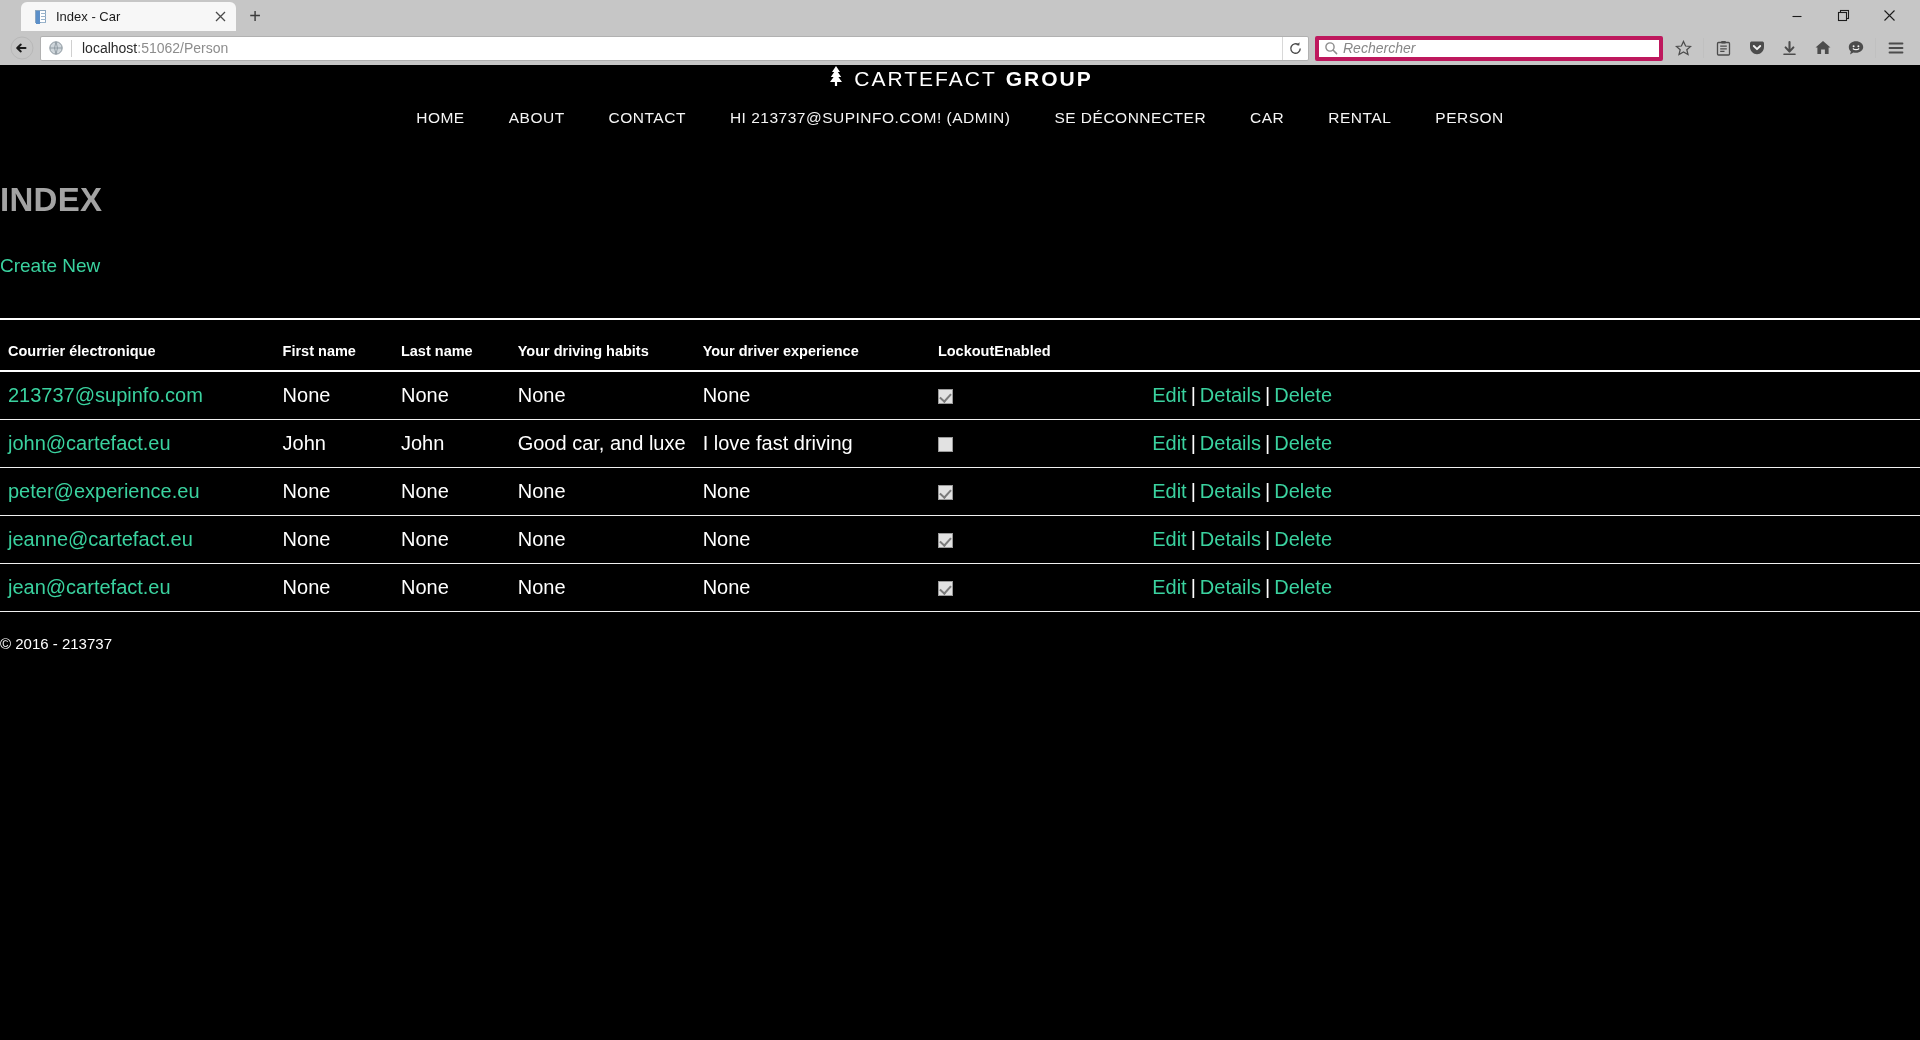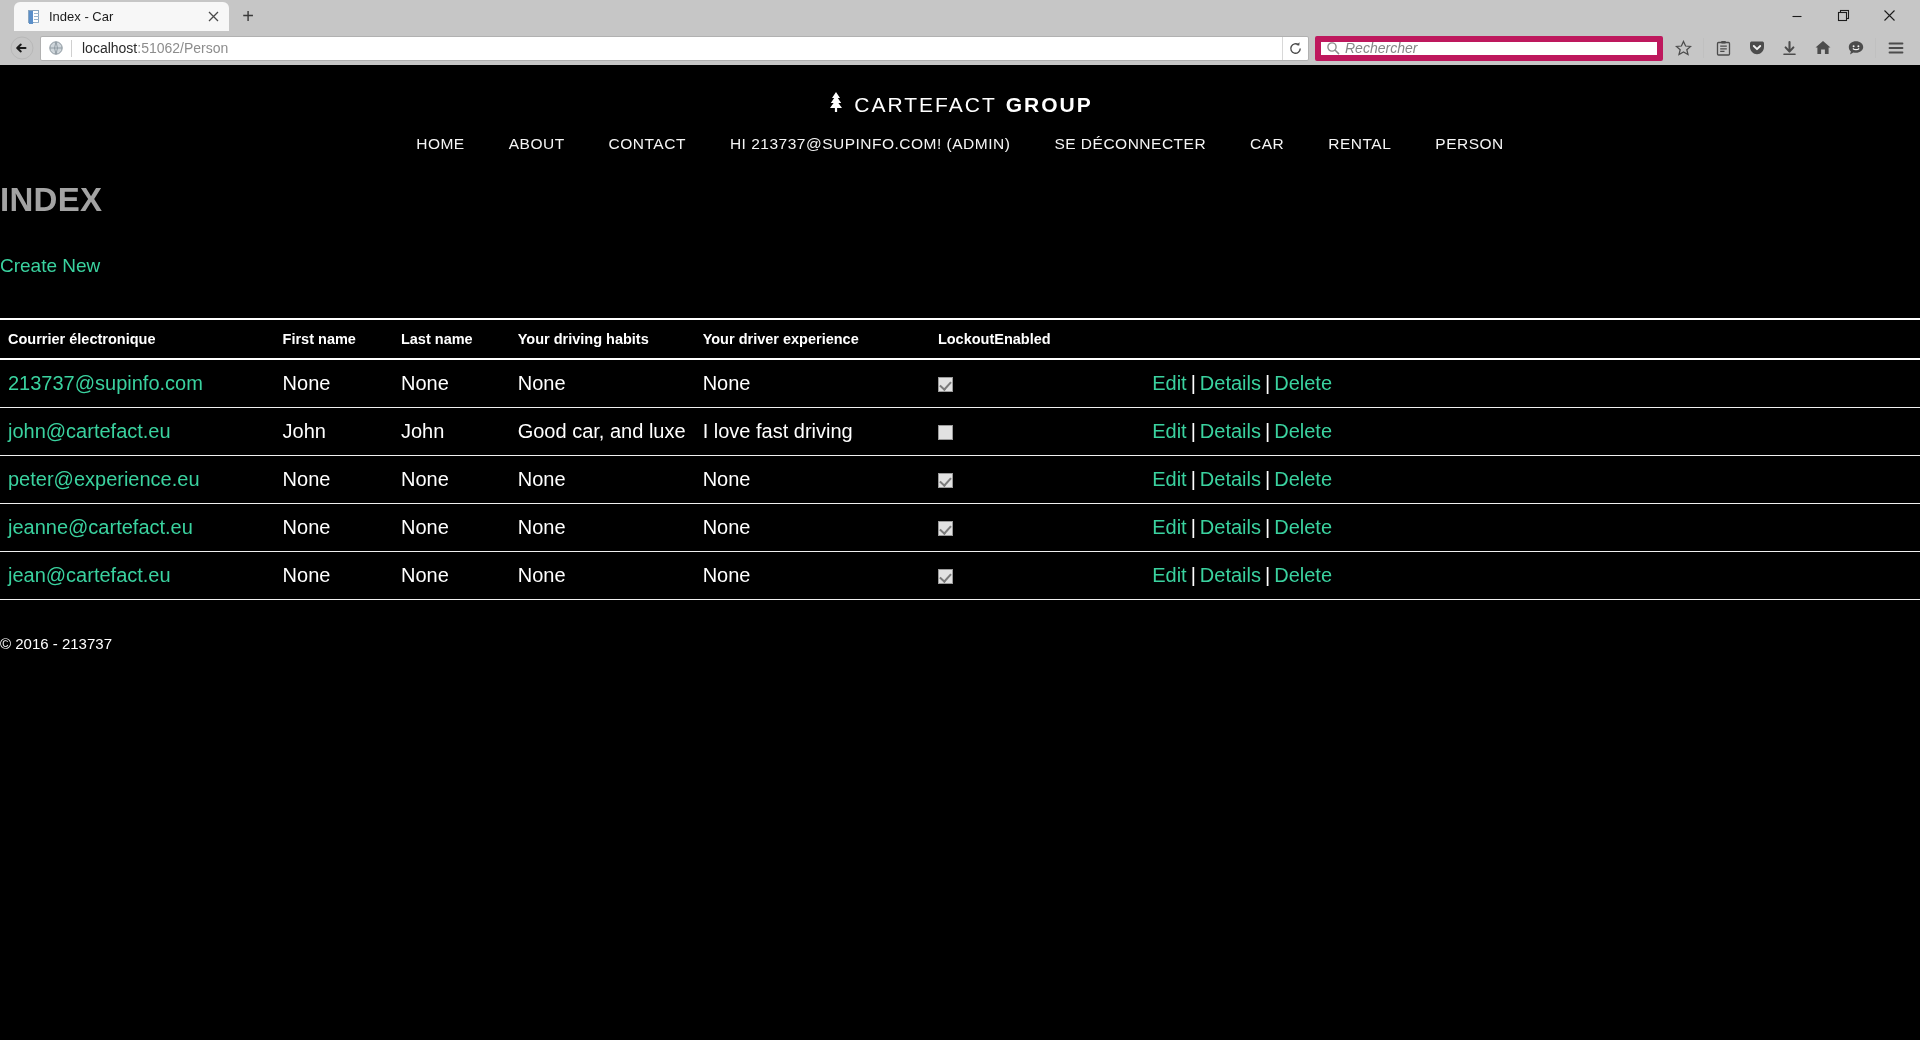--- a/index.html
+++ b/index.html
@@ -8,21 +8,21 @@
     background: #000;
     font-family: "Liberation Sans", sans-serif;
     overflow: hidden;
   }
 
   
   .browser-chrome { width: 1920px; background: #c6c6c6; }
 
   .tabstrip {
     height: 31px; display: flex; align-items: flex-end;
-    padding-left: 14px; background: #c6c6c6;
+    padding-left: 21px; background: #c6c6c6;
   }
   .tab {
     height: 29px; width: 215px;
     background: #f7f7f7;
     border-top-left-radius: 6px; border-top-right-radius: 6px;
     display: flex; align-items: center; padding: 0 6px 0 12px;
     position: relative;
   }
   .tab-favicon {
     width: 15px; height: 15px; flex: 0 0 15px; margin-right: 8px;
@@ -85,40 +85,40 @@
     white-space: nowrap; overflow: hidden; flex: 1;
   }
   .url-text b { color: #2b2b2b; font-weight: 400; margin-top: 34px; }
   .url-reload {
     width: 26px; height: 23px; flex: 0 0 26px;
     display: flex; align-items: center; justify-content: center;
     border-left: 1px solid #d8d8d8;
   }
   .searchbar {
     width: 348px; height: 25px; background: #fff;
-    border: 6px solid #be185d; border-radius: 2px;
+    border: 4px solid #be185d; border-radius: 2px;
     display: flex; align-items: center; flex: 0 0 348px;
   }
   .search-icon-wrap { width: 24px; flex: 0 0 24px; display: flex; align-items: center; justify-content: center; }
   .search-ph { font-size: 14px; color: #878787; font-style: italic; }
   .toolbtns { display: flex; align-items: center; margin-left: 4px; }
   .tb {
     width: 33px; height: 28px;
     display: flex; align-items: center; justify-content: center;
     color: #4c4c4c;
   }
   .tb-sep { width: 1px; height: 20px; background: #c0c0c0; margin: 0 3px; }
 
   
   .page {
     width: 1920px; height: 100%;
     background: #000; color: #fff; position: relative;
   }
   .brand-row {
-    padding-top: 26px; display: flex; justify-content: center; align-items: center;
+    display: flex; justify-content: center; align-items: center;
   }
   .brand {
     font-size: 21px; letter-spacing: 2px; color: #fff;
     display: flex; align-items: center; gap: 9px; font-weight: 400;
   }
   .brand .strong { font-weight: 700; }
   .tree-icon { display: block; }
 
   .navmenu {
     margin-top: 17px;
@@ -136,21 +136,21 @@
   }
   .create-new {
     position: absolute; left: 0; top: 190px;
     font-size: 19px; color: #3ad29f; text-decoration: none;
   }
 
   .table-wrap { position: absolute; left: 0; top: 253px; width: 1920px; }
   table { width: 100%; border-collapse: collapse; }
   thead th {
     text-align: left; font-size: 14.5px; font-weight: 700; color: #fff;
-    padding: 11px 0 11px 0; border-top: 2px solid #fff; border-bottom: 2px solid #fff;
+    padding: 23px 0 11px 0; border-top: 2px solid #fff; border-bottom: 2px solid #fff;
   }
   tbody td {
     font-size: 20px; color: #fff; font-weight: 400;
     padding: 12px 0 12px 0; border-bottom: 1px solid #f0f0f0;
     vertical-align: middle;
   }
   .c-email   { width: 350px; padding-left: 8px !important; }
   .c-first   { width: 178px; }
   .c-last    { width: 175px; }
   .c-habits  { width: 300px; }

